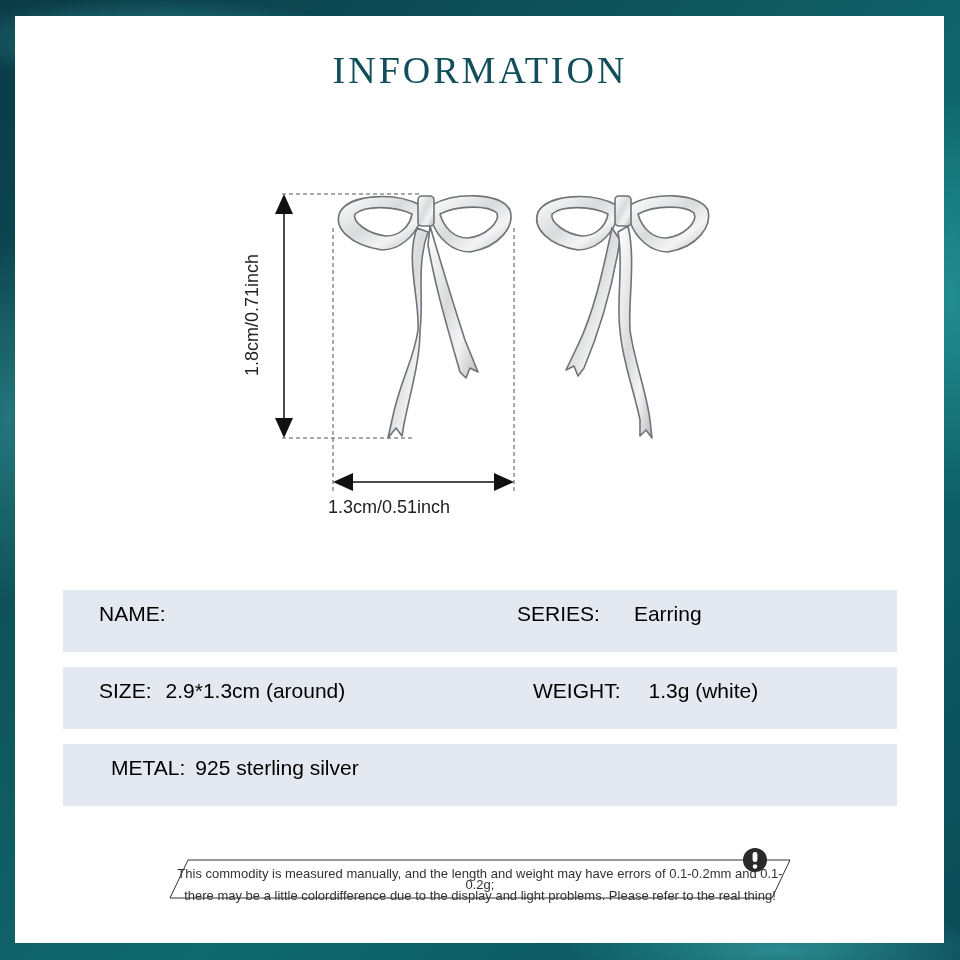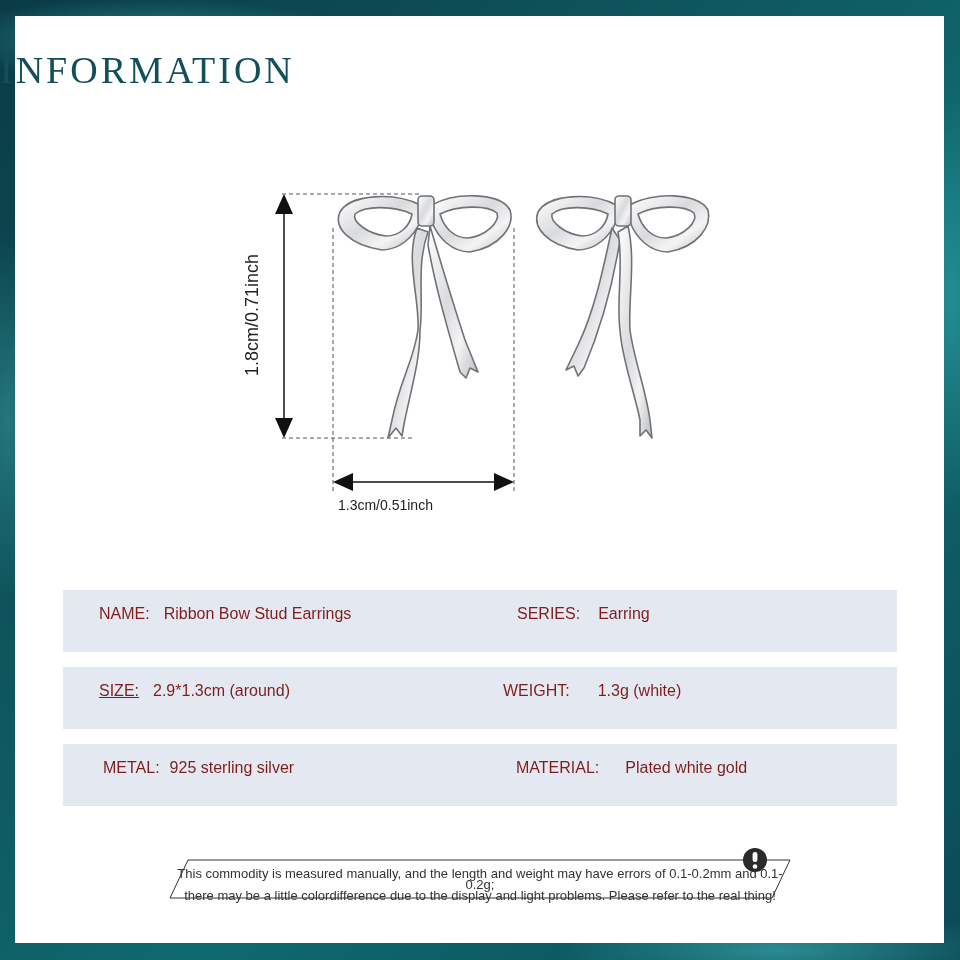--- a/index.html
+++ b/index.html
@@ -5,30 +5,30 @@
   html,body{margin:0;padding:0;}
   body{width:960px;height:960px;position:relative;overflow:hidden;
     background:
       radial-gradient(ellipse 300px 60px at 150px 40px, rgba(80,200,200,0.45), transparent 70%),
       radial-gradient(ellipse 80px 260px at 8px 420px, rgba(80,200,200,0.35), transparent 70%),
       radial-gradient(ellipse 80px 300px at 952px 300px, rgba(60,190,190,0.45), transparent 70%),
       radial-gradient(ellipse 320px 60px at 780px 950px, rgba(80,210,210,0.45), transparent 70%),
       linear-gradient(135deg,#0a3b46 0%,#0f5960 40%,#0e6a6f 60%,#0b4a55 100%);
     font-family:"Liberation Sans",sans-serif;}
   .panel{position:absolute;left:15px;top:16px;width:929px;height:927px;background:#ffffff;}
-  .title{position:absolute;left:0;right:0;top:48px;text-align:left;
+  .title{position:absolute;left:0;right:0;top:48px;text-align:center;
     font-family:"Liberation Serif","DejaVu Serif",serif;font-size:38px;letter-spacing:3px;color:#124f5a;}
   .figure{position:absolute;left:0;top:0;width:960px;height:560px;}
   .row{position:absolute;left:63px;width:834px;height:62px;background:#e4e9f1;}
-  .cell{position:absolute;top:0;height:48px;display:flex;align-items:center;font-size:16px;color:#7f1d1d;white-space:nowrap;}
+  .cell{position:absolute;top:0;height:48px;display:flex;align-items:center;font-size:21px;color:#000000;white-space:nowrap;}
   .lbl{margin-right:14px;}
   .note{position:absolute;left:168px;top:858px;width:624px;height:42px;}
   .note-text{position:absolute;left:0;right:0;top:10px;text-align:center;font-size:13px;line-height:11px;color:#333;}
   .dim-v{position:absolute;left:252px;top:315px;transform:translate(-50%,-50%) rotate(-90deg);font-size:18px;color:#222;white-space:nowrap;}
-  .dim-h{position:absolute;left:338px;top:497px;font-size:14px;color:#222;white-space:nowrap;text-align:right;}
+  .dim-h{position:absolute;left:328px;top:497px;font-size:18px;color:#222;white-space:nowrap;text-align:right;}
 </style>
 </head>
 <body>
 
 <div class="panel"></div>
 
 <div class="title">INFORMATION</div>
 
 <svg class="figure" viewBox="0 0 960 560" xmlns="http://www.w3.org/2000/svg">
   <defs>
@@ -79,47 +79,42 @@
     <rect x="615" y="196" width="16" height="30" rx="4"></rect>
   </g>
 </svg>
 
 <div class="dim-v">1.8cm/0.71inch</div>
 <div class="dim-h">1.3cm/0.51inch</div>
 
 <div class="row" style="top:590px;">
   <div class="cell" style="left:36px;">
     <span class="lbl">NAME:</span>
-    <span>Ribbon Bow Stud Earrings</span>
   </div>
   <div class="cell" style="left:454px;">
-    <span class="lbl" style="margin-right:18px;">SERIES:</span>
+    <span class="lbl" style="margin-right:34px;">SERIES:</span>
     <span>Earring</span>
   </div>
 </div>
 
 <div class="row" style="top:667px;">
   <div class="cell" style="left:36px;">
-    <span class="lbl" style="text-decoration:underline;">SIZE:</span>
+    <span class="lbl" style="">SIZE:</span>
     <span>2.9*1.3cm (around)</span>
   </div>
-  <div class="cell" style="left:440px;align-items:center;">
+  <div class="cell" style="left:470px;align-items:center;">
     <span class="lbl" style="margin-right:28px;">WEIGHT:</span>
     <span>1.3g (white)</span>
   </div>
 </div>
 
 <div class="row" style="top:744px;">
-  <div class="cell" style="left:40px;">
+  <div class="cell" style="left:48px;">
     <span class="lbl" style="margin-right:10px;">METAL:</span>
     <span>925 sterling silver</span>
-  </div>
-  <div class="cell" style="left:453px;">
-    <span class="lbl" style="margin-right:26px;">MATERIAL:</span>
-    <span>Plated white gold</span>
   </div>
 </div>
 
 <div class="note">
   <svg width="624" height="42" viewBox="0 0 624 42" style="position:absolute;left:0;top:0;">
     <polygon points="20,2 622,2 604,40 2,40" fill="#fff" stroke="#333" stroke-width="1"></polygon>
   </svg>
   <div class="note-text">
     <div>This commodity is measured manually, and the length and weight may have errors of 0.1-0.2mm and 0.1-0.2g;</div>
     <div>there may be a little colordifference due to the display and light problems. Please refer to the real thing!</div>

